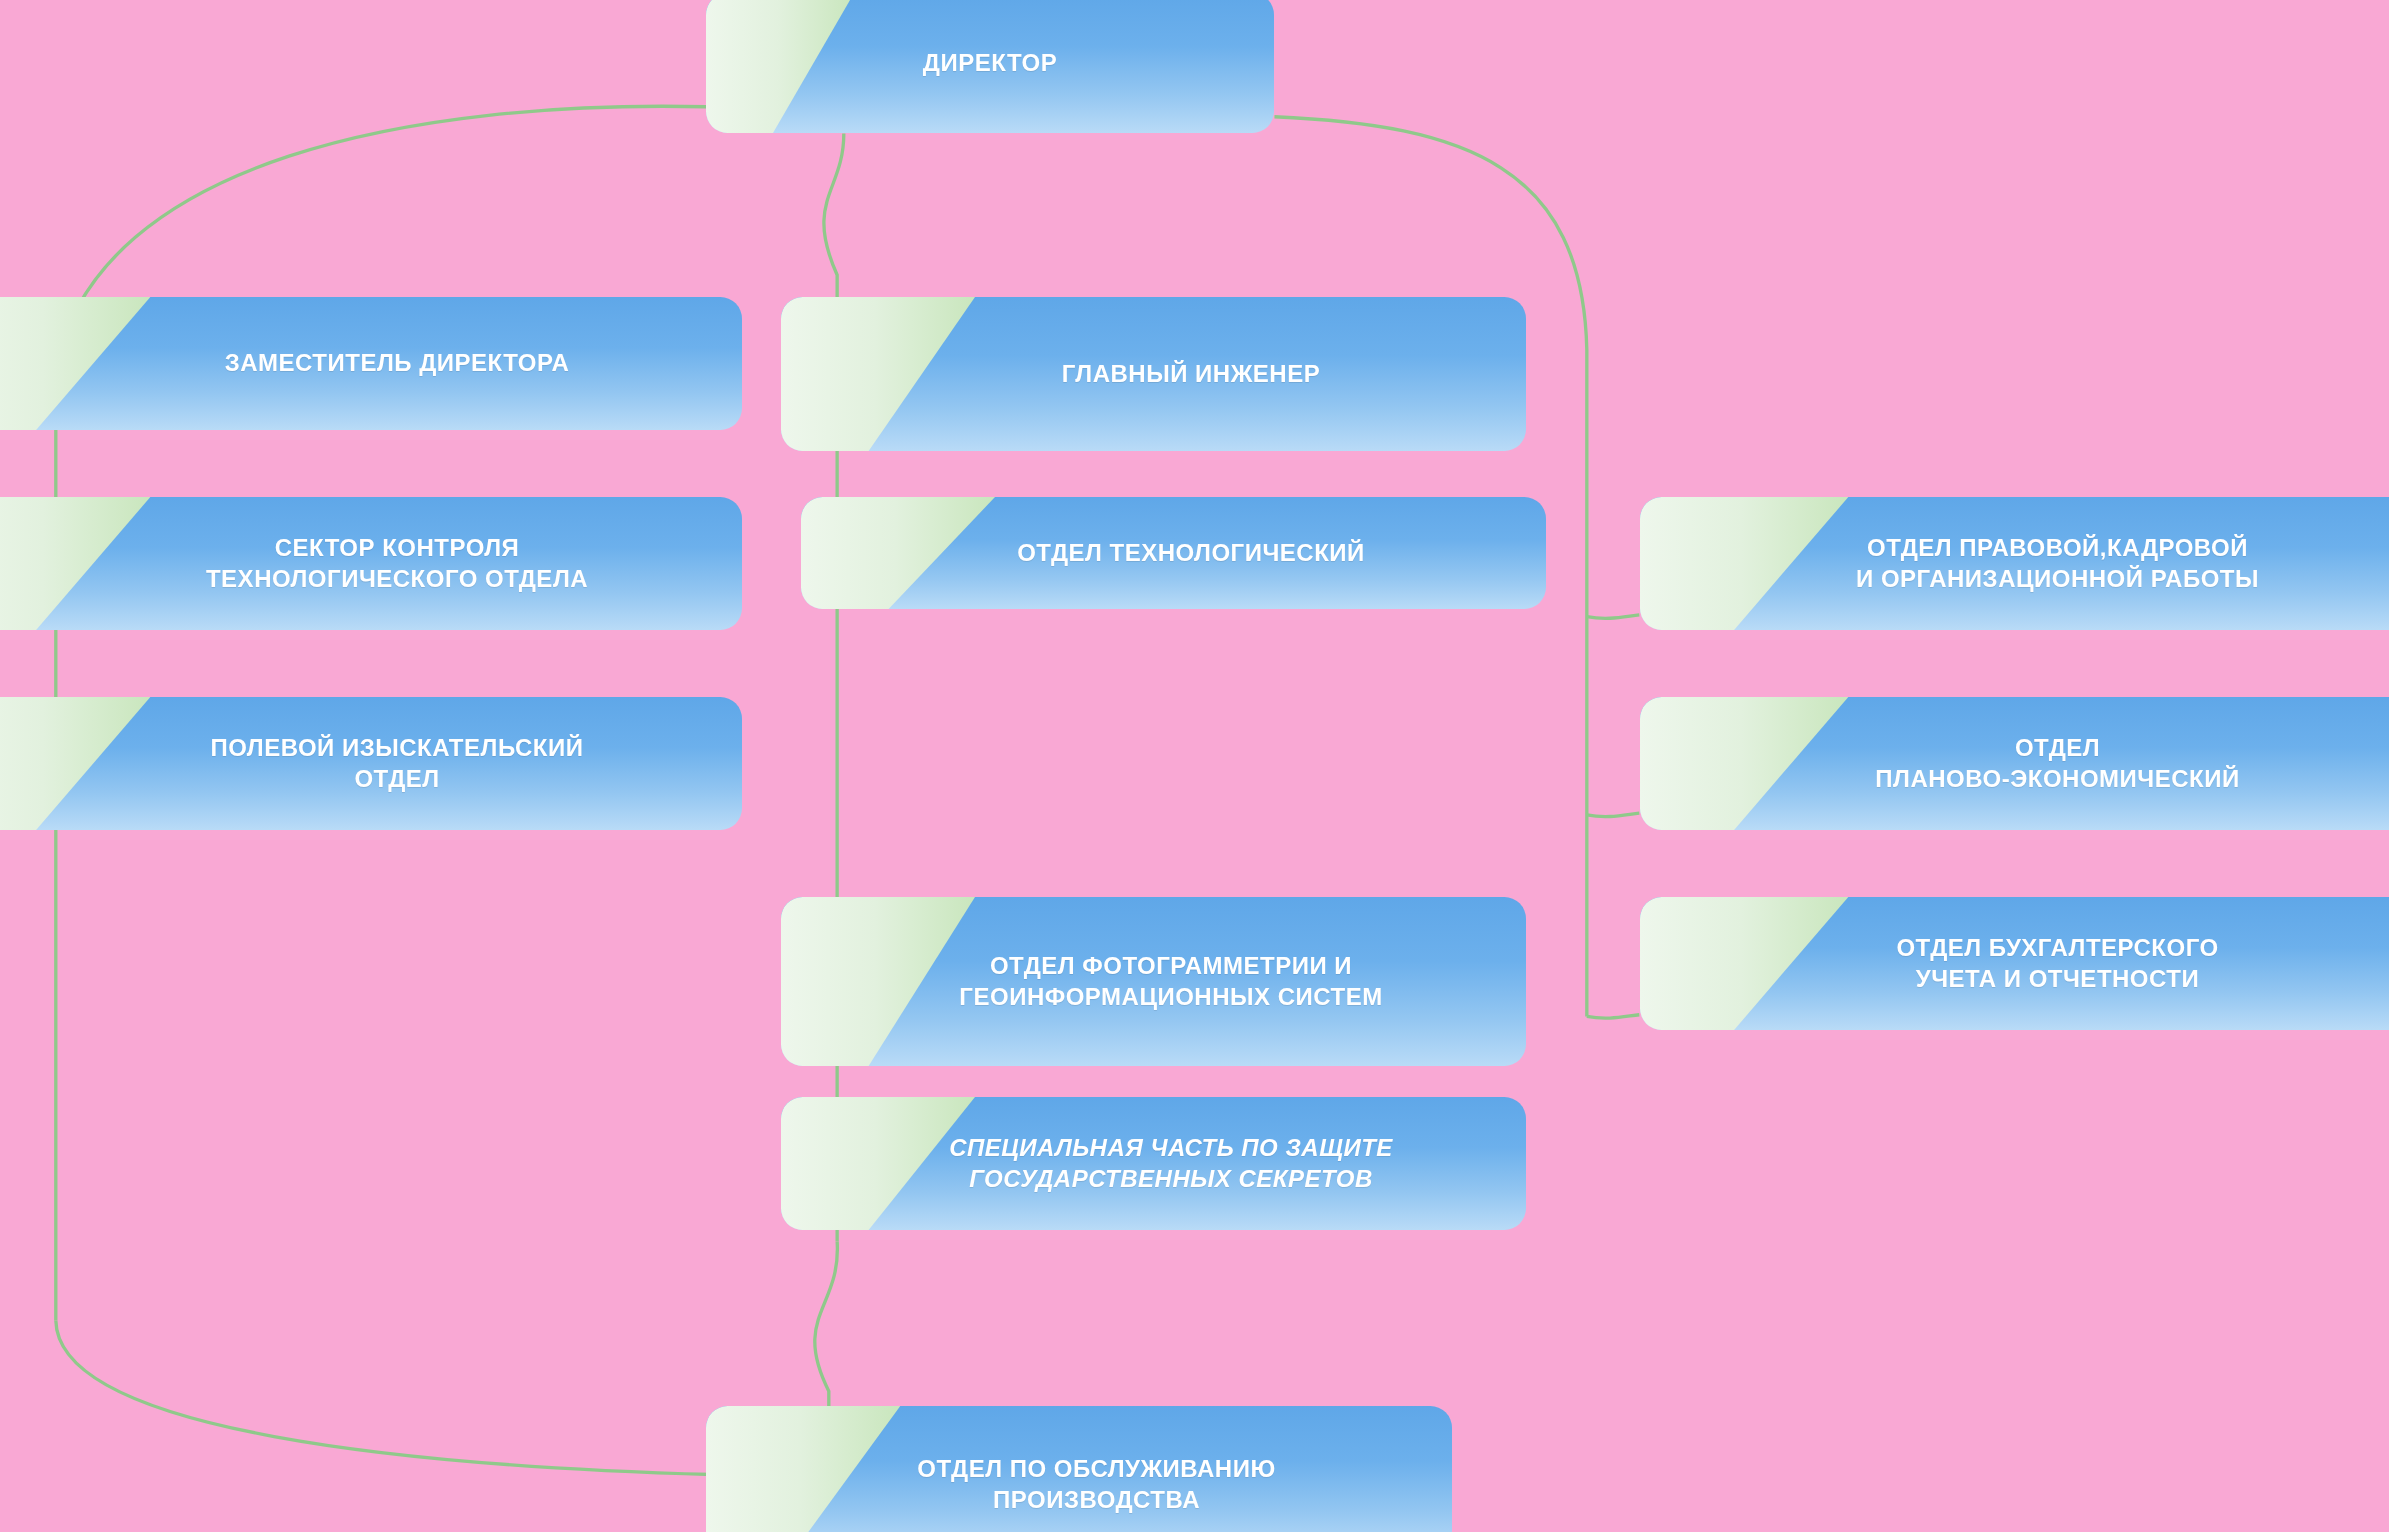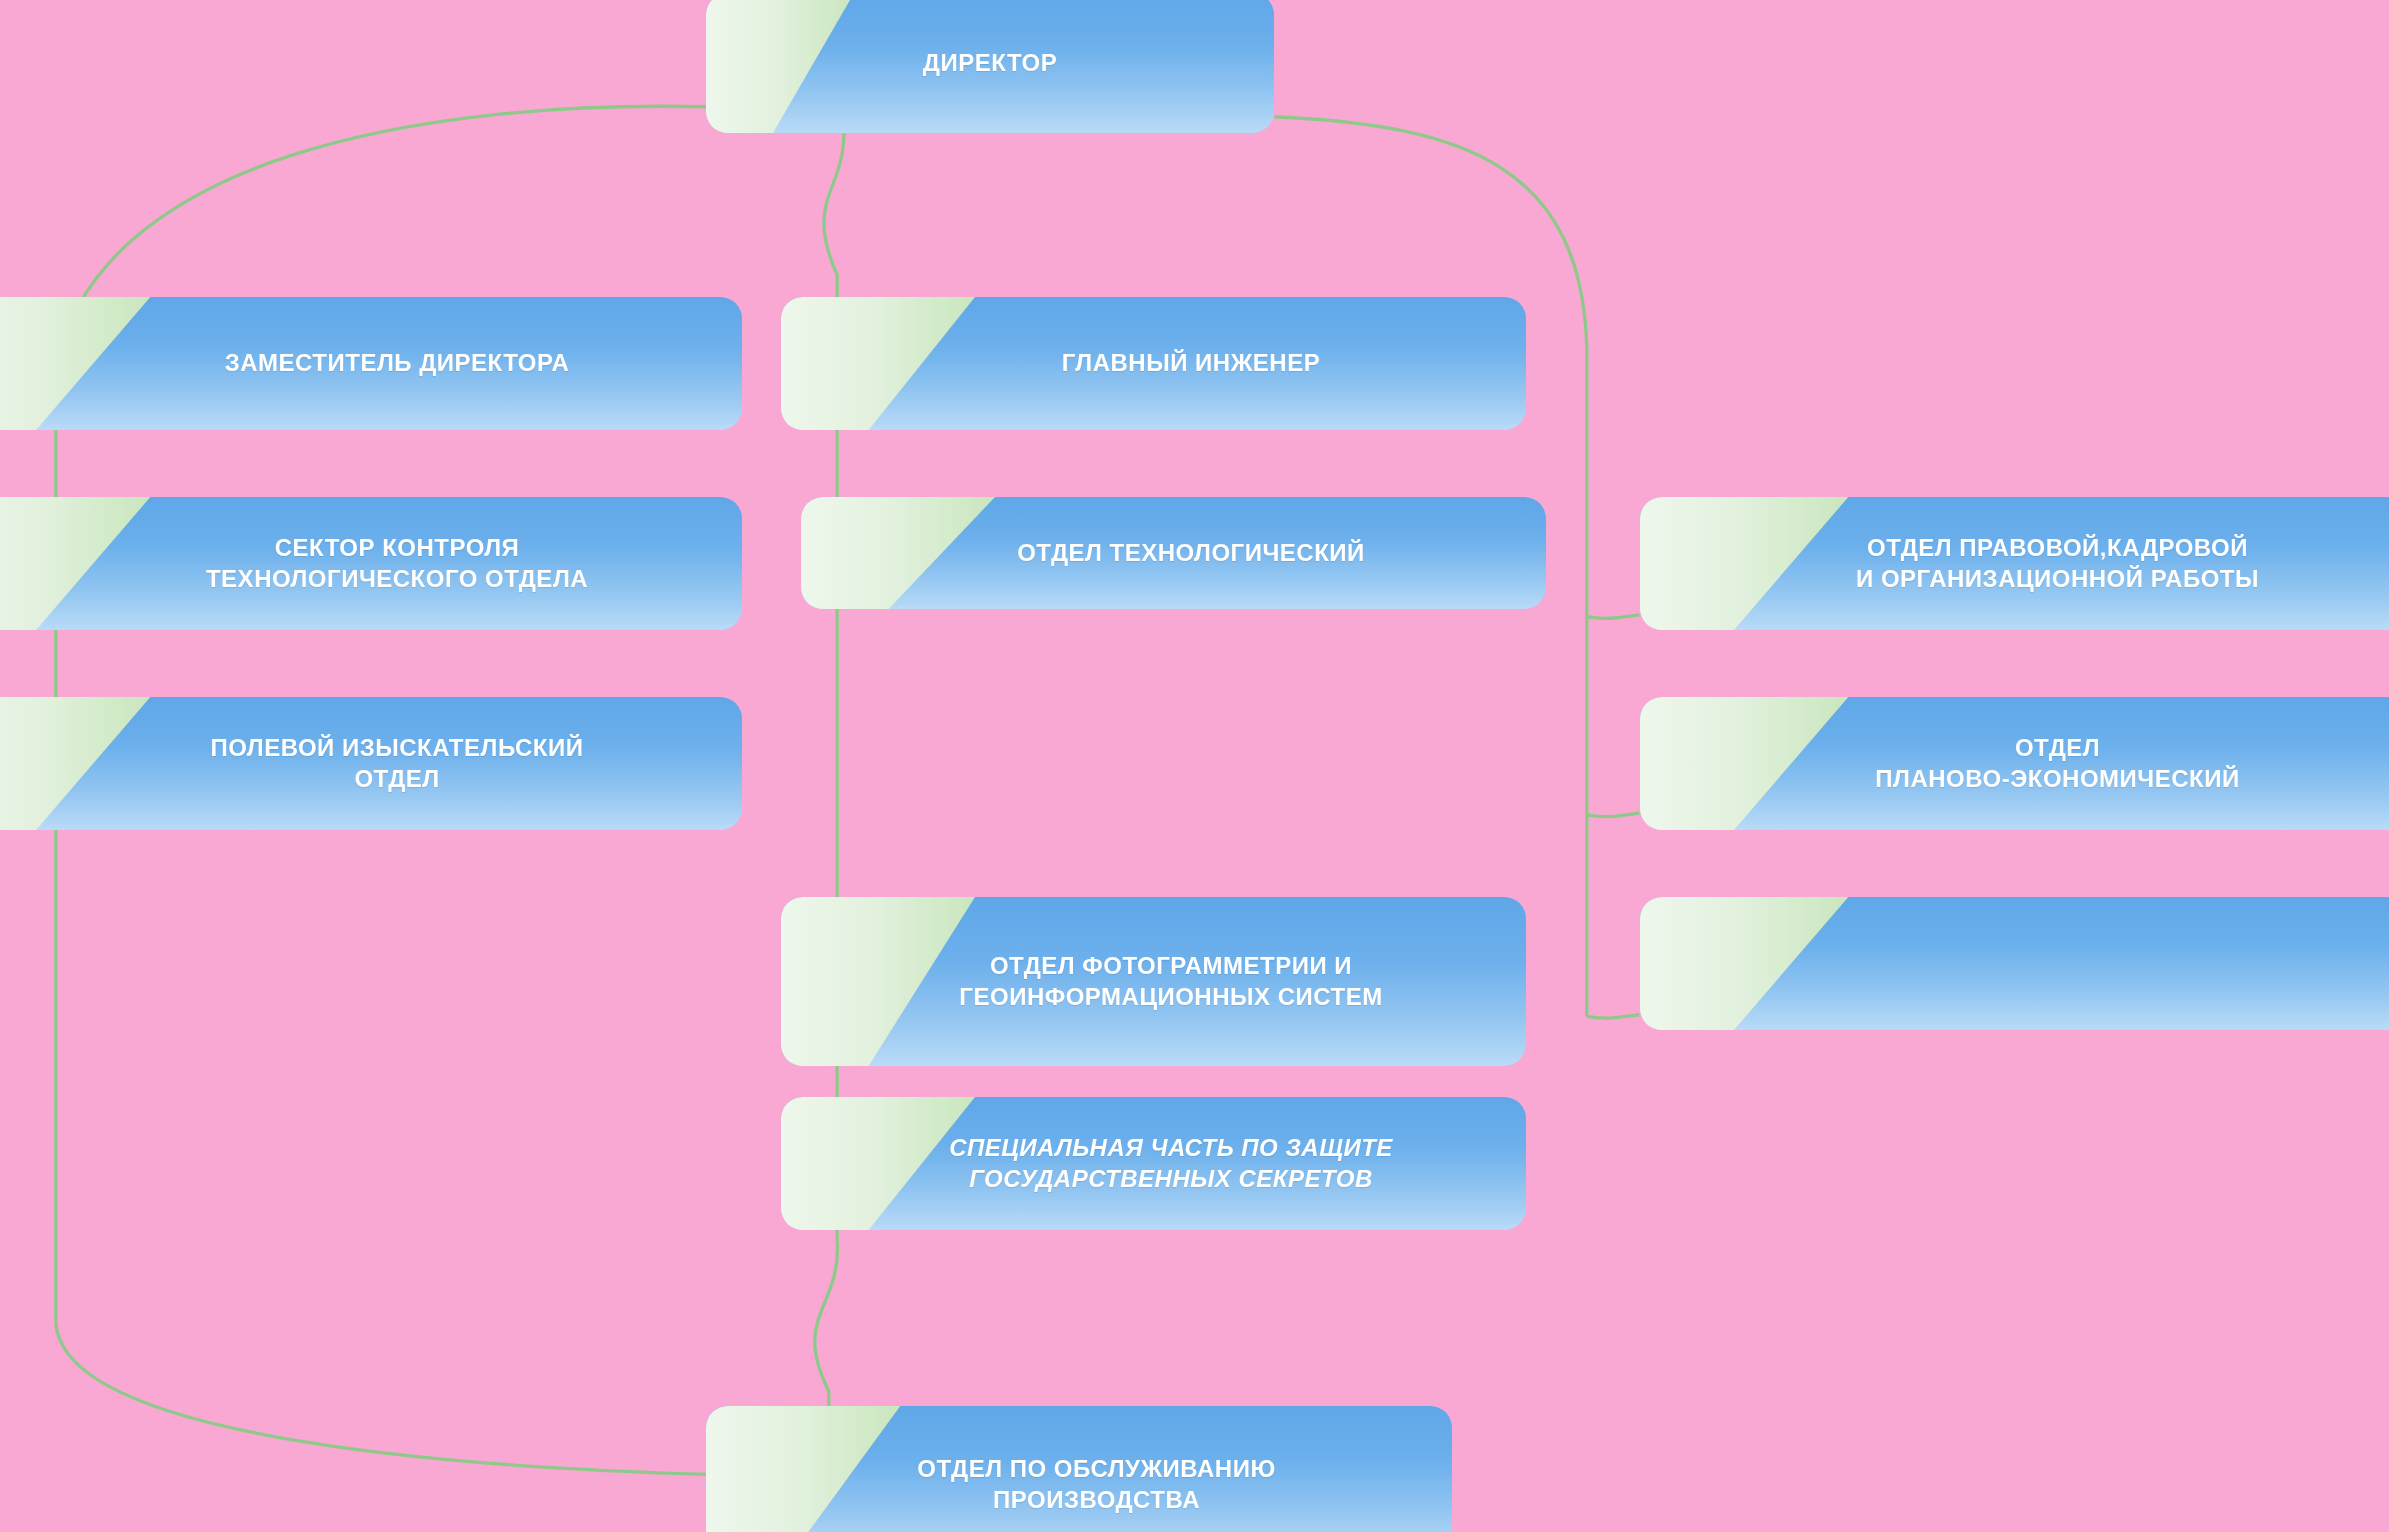--- a/index.html
+++ b/index.html
@@ -105,21 +105,21 @@
     <span class="label" style="font-size:24px; padding-left:125px;">СЕКТОР КОНТРОЛЯ
 ТЕХНОЛОГИЧЕСКОГО ОТДЕЛА</span>
   </div>
 
   <div class="node" style="left:-58px; top:697px; width:800px; height:133px;">
     <span class="wedge"></span>
     <span class="label" style="font-size:24px; padding-left:125px;">ПОЛЕВОЙ ИЗЫСКАТЕЛЬСКИЙ
 ОТДЕЛ</span>
   </div>
 
-  <div class="node" style="left:781px; top:297px; width:745px; height:133px;padding-left:40px;">
+  <div class="node" style="left:781px; top:297px; width:745px; height:154px;padding-left:40px;">
     <span class="wedge"></span>
     <span class="label" style="font-size:24px; padding-left:50px;">ГЛАВНЫЙ ИНЖЕНЕР</span>
   </div>
 
   <div class="node" style="left:781px; top:497px; width:745px; height:112px;margin-left:20px;">
     <span class="wedge"></span>
     <span class="label" style="font-size:24px; padding-left:50px;">ОТДЕЛ ТЕХНОЛОГИЧЕСКИЙ</span>
   </div>
 
 
@@ -142,20 +142,22 @@
   </div>
 
   <div class="node" style="left:1640px; top:697px; width:800px; height:133px;">
     <span class="wedge"></span>
     <span class="label" style="font-size:24px; padding-left:50px;">ОТДЕЛ
 ПЛАНОВО-ЭКОНОМИЧЕСКИЙ</span>
   </div>
 
   <div class="node" style="left:1640px; top:897px; width:800px; height:133px;">
     <span class="wedge"></span>
+    <span class="label" style="font-size:24px; padding-left:50px;">ОТДЕЛ БУХГАЛТЕРСКОГО
+УЧЕТА И ОТЧЕТНОСТИ</span>
   </div>
 
   <div class="node" style="left:706px; top:1406px; width:746px; height:146px;">
     <span class="wedge"></span>
     <span class="label" style="font-size:24px; padding-left:50px;margin-top:12px;">ОТДЕЛ ПО ОБСЛУЖИВАНИЮ
 ПРОИЗВОДСТВА</span>
   </div>
 
 </div>
 

